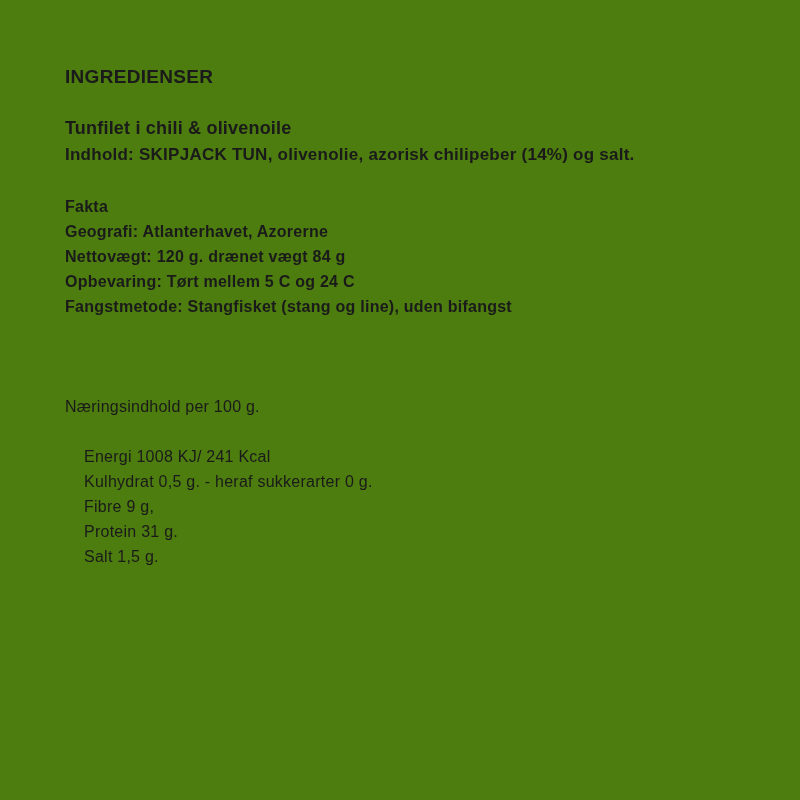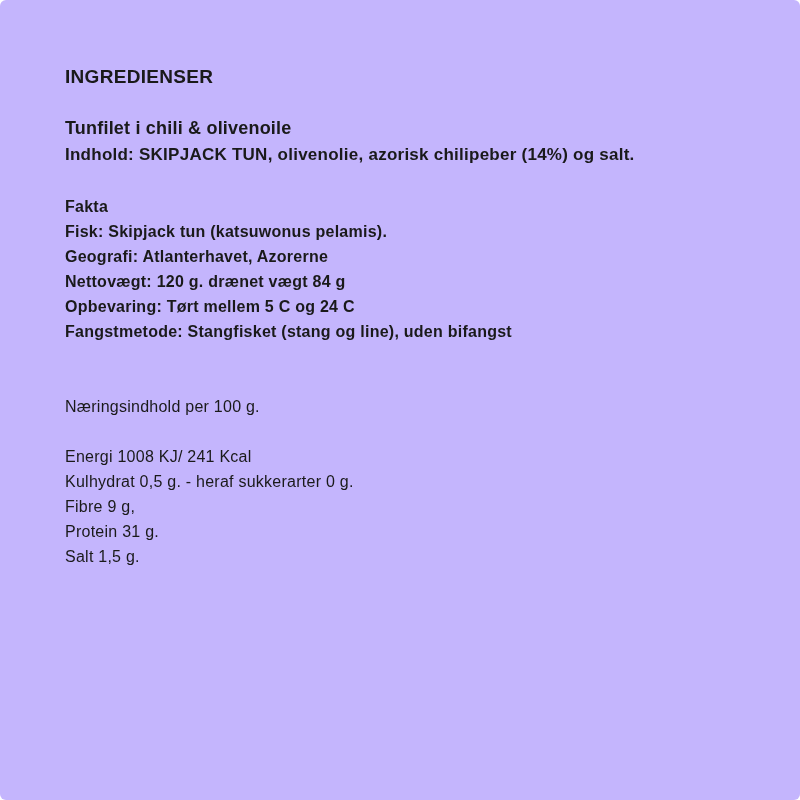--- a/index.html
+++ b/index.html
@@ -4,25 +4,24 @@
 <style>
   html, body {
     margin: 0;
     padding: 0;
     background: #ffffff;
   }
   .page {
     position: relative;
     width: 800px;
     height: 800px;
-    background: #c4b5fd;
+    background: #4d7c0f;
     overflow: hidden;
     font-family: "Liberation Sans", "DejaVu Sans", sans-serif;
     color: #1a1a1a;
-    border-radius: 6px;
   }
   .abs { position: absolute; left: 65px; }
 
   .doc-heading {
     top: 64px;
     font-size: 19px;
     line-height: 25px;
     font-weight: 700;
     letter-spacing: 0.3px;
   }
@@ -40,38 +39,37 @@
     letter-spacing: 0.25px;
   }
   .body-text {
     font-size: 16px;
     line-height: 25px;
     font-weight: 400;
     letter-spacing: 0.25px;
   }
   .fakta-block { top: 194px; font-weight: bold; }
   .nutrition-heading { top: 394px; }
-  .nutrition-block { top: 444px; }
+  .nutrition-block { top: 444px; margin-left: 19px; }
   .line { display: block; }
 </style>
 </head>
 <body>
 
 <div class="page">
 
   <div class="abs doc-heading">INGREDIENSER</div>
 
   <div class="abs product-block">
     <span class="line product-title">Tunfilet i chili &amp; olivenoile</span>
     <span class="line product-ingredients">Indhold: SKIPJACK TUN, olivenolie, azorisk chilipeber (14%) og salt.</span>
   </div>
 
   <div class="abs fakta-block body-text">
     <span class="line">Fakta</span>
-    <span class="line">Fisk: Skipjack tun (katsuwonus pelamis).</span>
     <span class="line">Geografi: Atlanterhavet, Azorerne</span>
     <span class="line">Nettovægt: 120 g. drænet vægt 84 g</span>
     <span class="line">Opbevaring: Tørt mellem 5 C og 24 C</span>
     <span class="line">Fangstmetode: Stangfisket (stang og line), uden bifangst</span>
   </div>
 
   <div class="abs nutrition-heading body-text">Næringsindhold per 100 g.</div>
 
   <div class="abs nutrition-block body-text">
     <span class="line">Energi 1008 KJ/ 241 Kcal</span>

